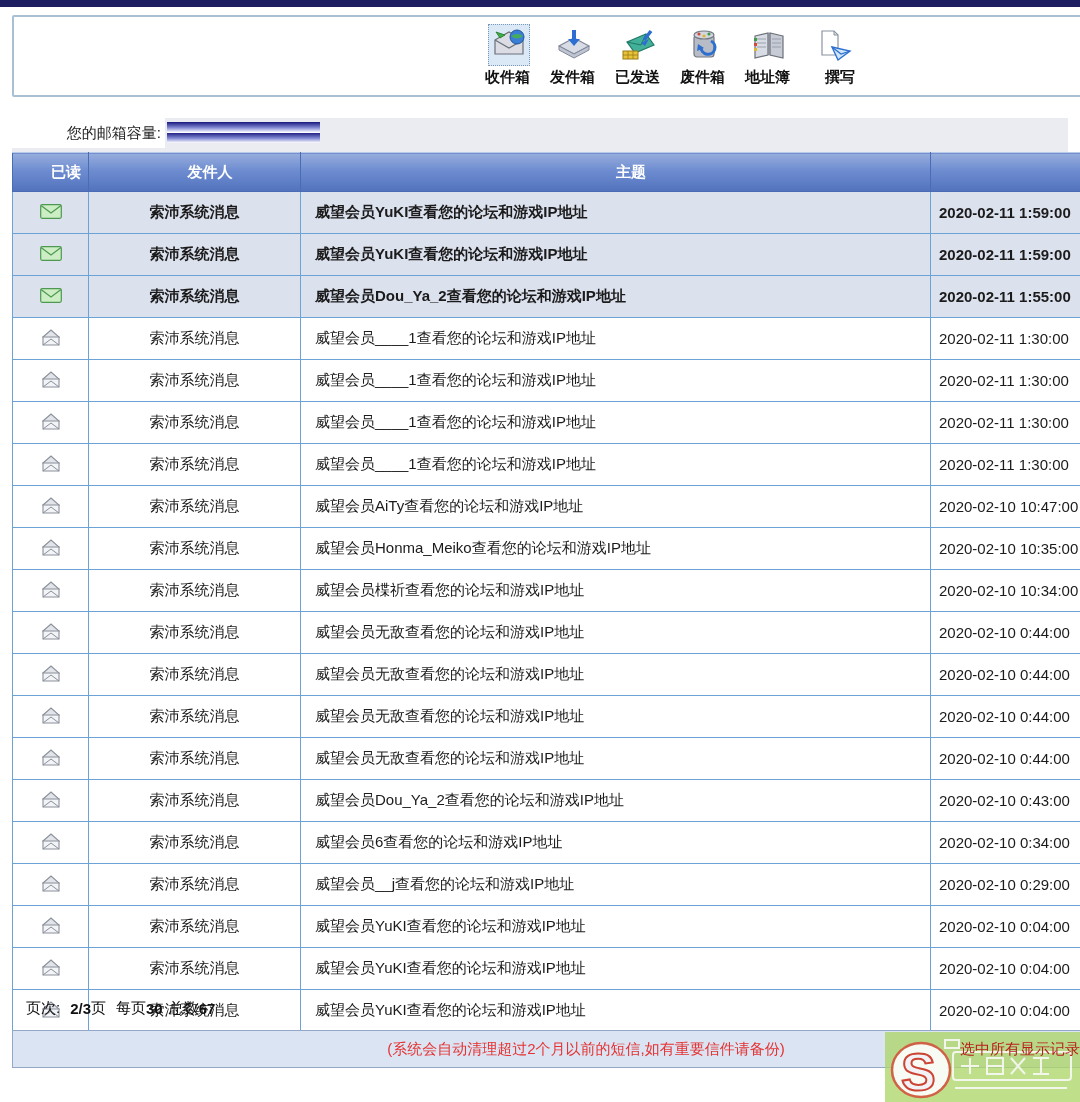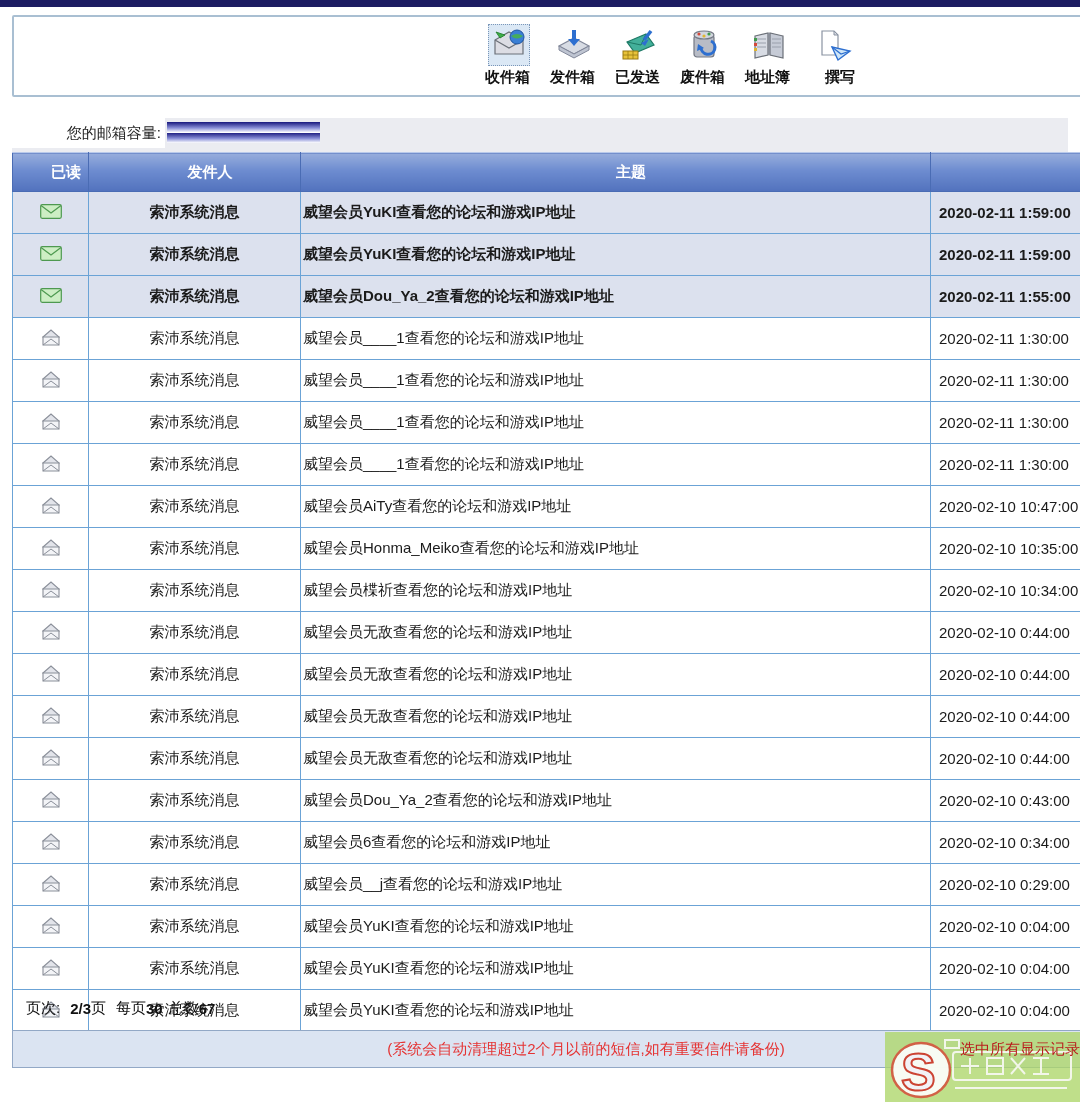--- a/index.html
+++ b/index.html
@@ -52,21 +52,21 @@
   .mail-table td{
     height:39px;border:1px solid #6ba3d6;background:#ffffff;
     overflow:hidden;white-space:nowrap;
   }
   .mail-table tr.unread td{background:#dce1ee;}
   .mail-table tr.unread .cell-subject,
   .mail-table tr.unread .cell-date,
   .mail-table tr.unread .cell-sender{font-weight:bold;}
   .cell-read{text-align:center;}
   .cell-sender{text-align:center;margin-left:14px;}
-  .cell-subject{padding-left:2px;}
+  .cell-subject{padding-left:14px;}
   .cell-date{padding-left:8px;}
   .env{display:inline-block;vertical-align:middle;}
   tr .env-open{display:none;}
   tr .env-closed{display:none;}
   tr.unread .env-closed{display:inline-block;}
   tr.read .env-open{display:inline-block;}
 
   
   .pagination{
     position:absolute;left:12px;top:988px;width:1218px;height:40px;

